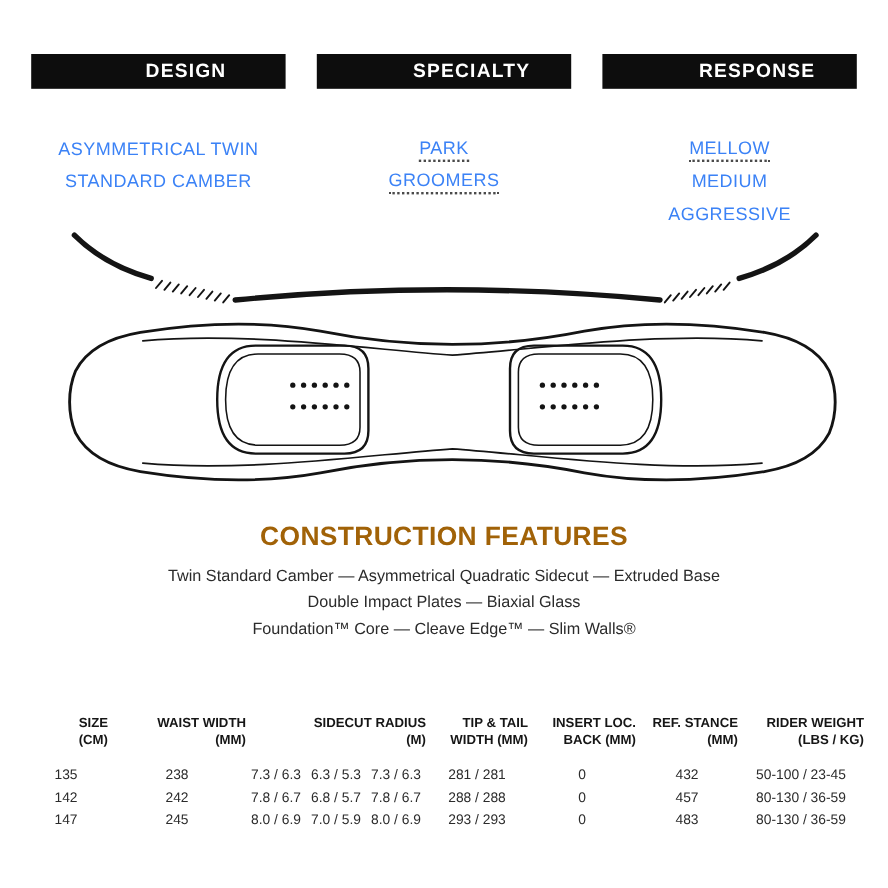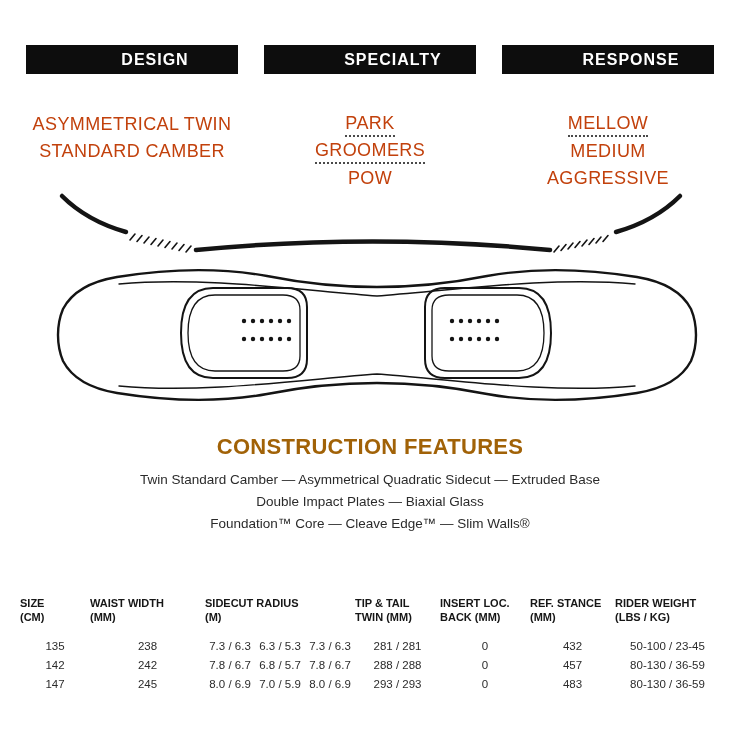--- a/index.html
+++ b/index.html
@@ -9,39 +9,39 @@
   }
   
   .attr-row{position:absolute;top:45px;left:26px;width:688px;display:flex;gap:26px;}
   .attr-col{flex:1;text-align:center;}
   .attr-bar{
     height:29px;line-height:29px;background:#0d0d0d;color:#ffffff;
     font-weight:bold;font-size:16px;letter-spacing:1px;padding-left:46px;
   }
   .attr-list{margin-top:21px;}
   .attr-item{height:27px;display:flex;align-items:center;justify-content:center;}
-  .attr-label{font-size:18px;letter-spacing:.4px;color:#c2410c;margin-top:32px;}
+  .attr-label{font-size:15px;letter-spacing:.4px;color:#3b82f6;margin-top:32px;}
   .dotted{border-bottom:2px dotted #4a4a4a;padding-bottom:1px;text-align:center;}
   
   .camber{position:absolute;top:188px;left:50px;}
   .board{position:absolute;top:263px;left:55px;}
   svg path, svg circle{vector-effect:non-scaling-stroke;}
   
   .construction-title{
     position:absolute;top:434px;left:0;width:740px;margin:0;text-align:center;
     font-size:22px;font-weight:bold;letter-spacing:.3px;color:#a16207;
   }
   .construction-lines{
     position:absolute;top:469px;left:0;width:740px;text-align:center;
     font-size:13.5px;color:#2b2b2b;
   }
   .cline{height:22px;line-height:22px;}
   
   .spec{position:absolute;top:596px;left:20px;width:700px;}
-  .spec-header{display:flex;font-weight:bold;font-size:11px;line-height:14px;text-align:left;color:#161616;}
+  .spec-header{display:flex;font-weight:bold;font-size:11px;line-height:14px;text-align:right;color:#161616;}
   .spec-rows{margin-top:13px;}
   .spec-row{display:flex;height:19px;line-height:19px;text-align:center;font-size:11.5px;color:#2b2b2b;justify-content:flex-end;}
   .c0{width:70px}.c1{width:115px}.c2{width:150px}.c3{width:85px}
   .c4{width:90px}.c5{width:85px}.c6{width:105px}.sc{width:50px}
 </style>
 </head>
 <body>
 
 <div class="sheet">
 
@@ -58,23 +58,20 @@
         </div>
       </div>
       <div class="attr-col">
         <div class="attr-bar">SPECIALTY</div>
         <div class="attr-list">
           <div class="attr-item">
             <span class="attr-label dotted">PARK</span>
           </div>
           <div class="attr-item">
             <span class="attr-label dotted">GROOMERS</span>
-          </div>
-          <div class="attr-item">
-            <span class="attr-label">POW</span>
           </div>
         </div>
       </div>
       <div class="attr-col">
         <div class="attr-bar">RESPONSE</div>
         <div class="attr-list">
           <div class="attr-item">
             <span class="attr-label dotted">MELLOW</span>
           </div>
           <div class="attr-item">
@@ -153,21 +150,21 @@
         <div class="c1">
           <div>WAIST WIDTH</div>
           <div>(MM)</div>
         </div>
         <div class="c2">
           <div>SIDECUT RADIUS</div>
           <div>(M)</div>
         </div>
         <div class="c3">
           <div>TIP &amp; TAIL</div>
-          <div>TWIN (MM)</div>
+          <div>WIDTH (MM)</div>
         </div>
         <div class="c4">
           <div>INSERT LOC.</div>
           <div>BACK (MM)</div>
         </div>
         <div class="c5">
           <div>REF. STANCE</div>
           <div>(MM)</div>
         </div>
         <div class="c6">

